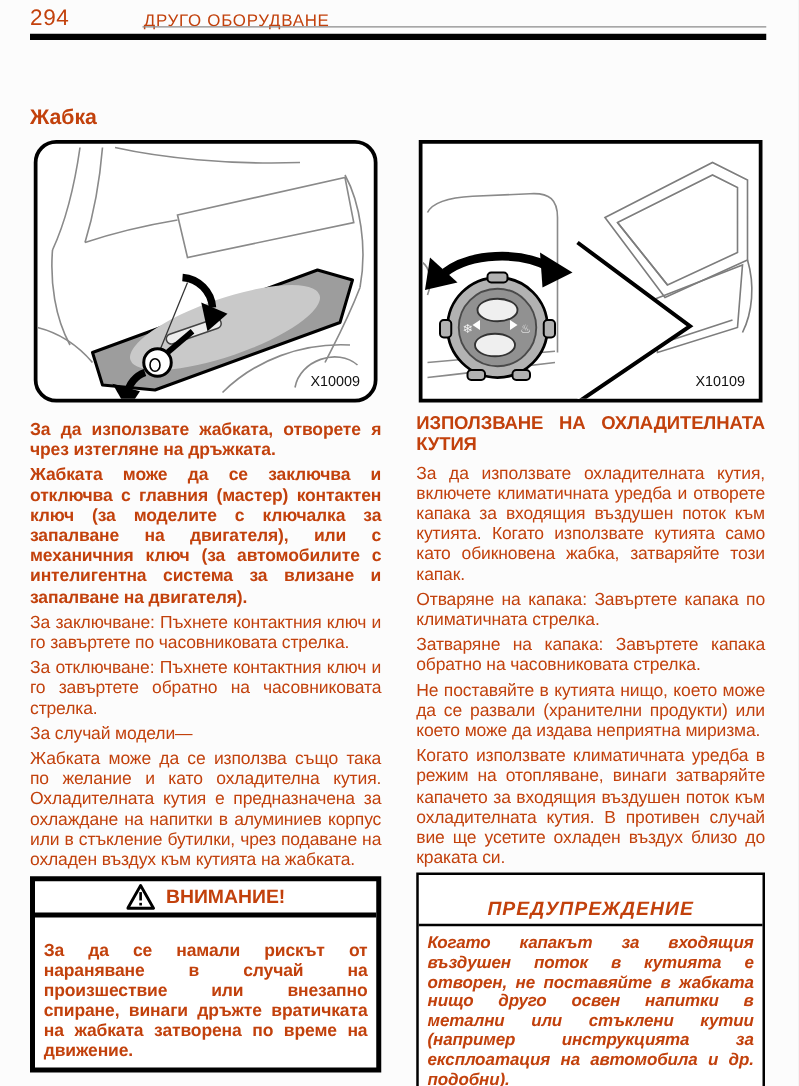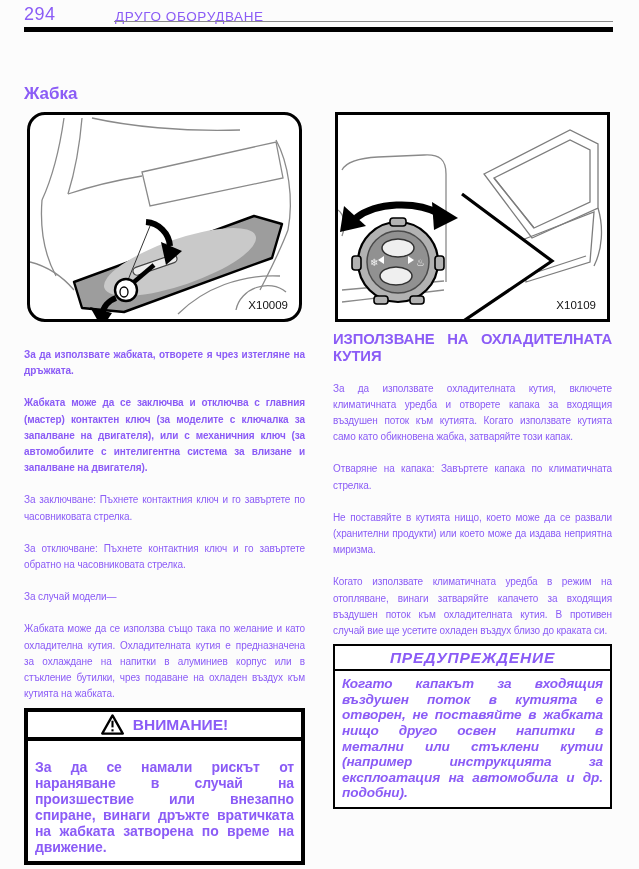--- a/index.html
+++ b/index.html
@@ -1,48 +1,48 @@
 <!DOCTYPE html>
 <html><head>
 <meta charset="utf-8">
 <style>
   html,body{margin:0;padding:0;background:#e9e9e9;}
   .page{
     position:relative;width:639px;height:869px;margin:0 auto;
     background:#fcfcfc;overflow:hidden;
-    font-family:"Liberation Sans",sans-serif;color:#8b5cf6;
+    font-family:"Liberation Sans",sans-serif;color:#c2410c;
   }
   
   .page-number{position:absolute;left:24px;top:4px;font-size:18px;letter-spacing:.5px;}
   .header-title{position:absolute;left:115px;top:9px;font-size:13.5px;letter-spacing:.6px;}
   .header-thin-rule{position:absolute;left:114px;top:21px;width:499px;height:1px;background:#8a8a8a;}
   .header-rule{position:absolute;left:24px;top:27px;width:589px;height:5px;background:#000;}
   
   .section-title{position:absolute;left:24px;top:84px;font-size:17px;font-weight:bold;}
   
   .figure{position:absolute;top:112px;width:269px;height:204px;border:3px solid #000;background:#fff;}
   .figure.left{left:27px;border-radius:18px;}
   .figure.right{left:335px;}
   .figure svg{display:block;width:100%;height:100%;}
   
   .col{position:absolute;top:331px;}
   .col.left{left:24px;width:281px;}
   .col.right{left:333px;width:279px;}
-  .p{font-size:10px;line-height:16.2px;margin:16px 0 4px;text-align:justify;letter-spacing:-.1px;}
+  .p{font-size:14px;line-height:16.2px;margin:4px 0 4px;text-align:justify;letter-spacing:-.1px;}
   .b{font-weight:bold;}
   .col-heading{font-size:14.8px;font-weight:bold;line-height:16.8px;margin:0 0 5px;text-align:justify;letter-spacing:-.1px;}
   
   .caution-box{margin-top:6px;border:4px solid #000;background:#fff;}
   .caution-head{display:flex;align-items:center;justify-content:center;gap:9px;
     padding:2px 0 2px;border-bottom:4px solid #000;font-weight:bold;font-size:15.5px;}
   .caution-body{padding:18px 7px 6px;font-weight:bold;font-size:14px;line-height:16px;text-align:justify;letter-spacing:-.1px;}
   
   .warning-box{margin-top:5px;border:2px solid #000;background:#fff;}
   .warning-head{text-align:center;font-style:italic;font-weight:bold;font-size:15.5px;
-    padding:3px 0 2px;border-bottom:2px solid #000;letter-spacing:.8px;}
+    padding:19px 0 2px;border-bottom:2px solid #000;letter-spacing:.8px;}
   .warning-body{padding:5px 7px 6px;font-weight:bold;font-style:italic;font-size:13.6px;line-height:15.6px;text-align:justify;letter-spacing:-.1px;}
   .warn-tri{flex:0 0 auto;}
 </style>
 </head>
 <body>
 
 <div class="page">
 
   <div class="page-number">294</div>
   <div class="header-title">ДРУГО ОБОРУДВАНЕ</div>
@@ -147,20 +147,21 @@
         <span>ВНИМАНИЕ!</span>
       </div>
       <div class="caution-body">За да се намали рискът от нараняване в случай на произшествие или внезапно спиране, винаги дръжте вратичката на жабката затворена по време на движение.</div>
     </div>
   </div>
 
   <div class="col right">
     <p class="col-heading">ИЗПОЛЗВАНЕ НА ОХЛАДИТЕЛНАТА КУТИЯ</p>
     <p class="p">За да използвате охладителната кутия, включете климатичната уредба и отворете капака за входящия въздушен поток към кутията. Когато използвате кутията само като обикновена жабка, затваряйте този капак.</p>
     <p class="p">Отваряне на капака: Завъртете капака по климатичната стрелка.</p>
+    <p class="p">Затваряне на капака: Завъртете капака обратно на часовниковата стрелка.</p>
     <p class="p">Не поставяйте в кутията нищо, което може да се развали (хранителни продукти) или което може да издава неприятна миризма.</p>
     <p class="p">Когато използвате климатичната уредба в режим на отопляване, винаги затваряйте капачето за входящия въздушен поток към охладителната кутия. В противен случай вие ще усетите охладен въздух близо до краката си.</p>
 
     <div class="warning-box">
       <div class="warning-head">ПРЕДУПРЕЖДЕНИЕ</div>
       <div class="warning-body">Когато капакът за входящия въздушен поток в кутията е отворен, не поставяйте в жабката нищо друго освен напитки в метални или стъклени кутии (например инструкцията за експлоатация на автомобила и др. подобни).</div>
     </div>
   </div>
 
 </div>

